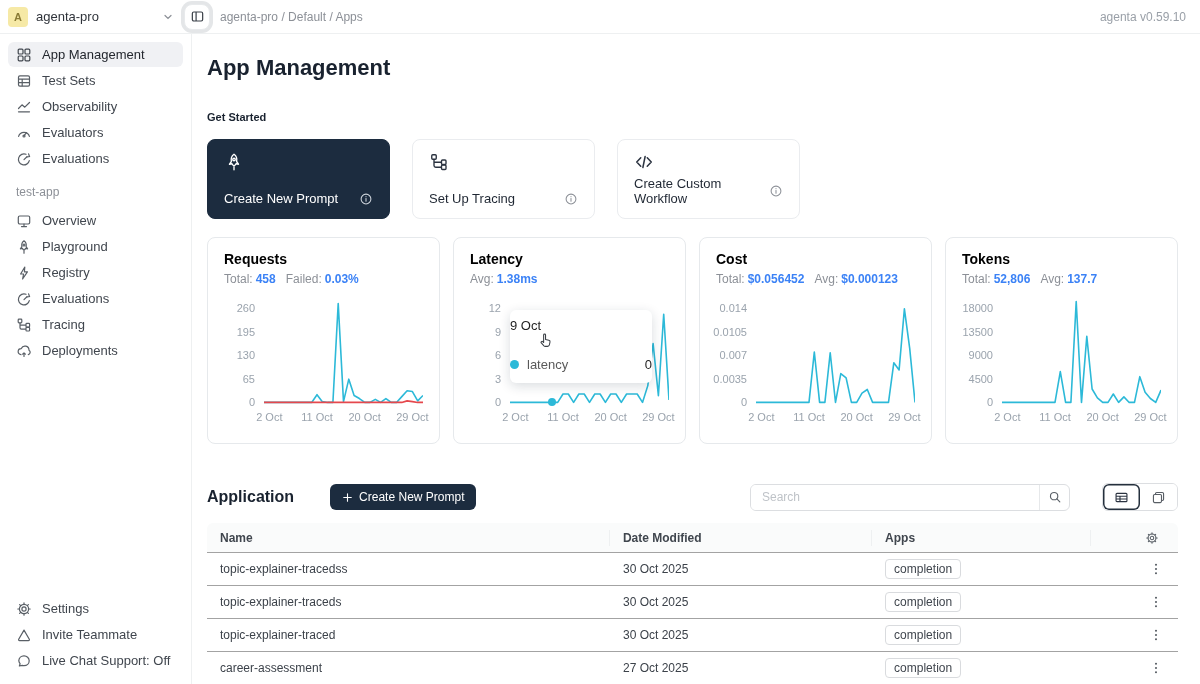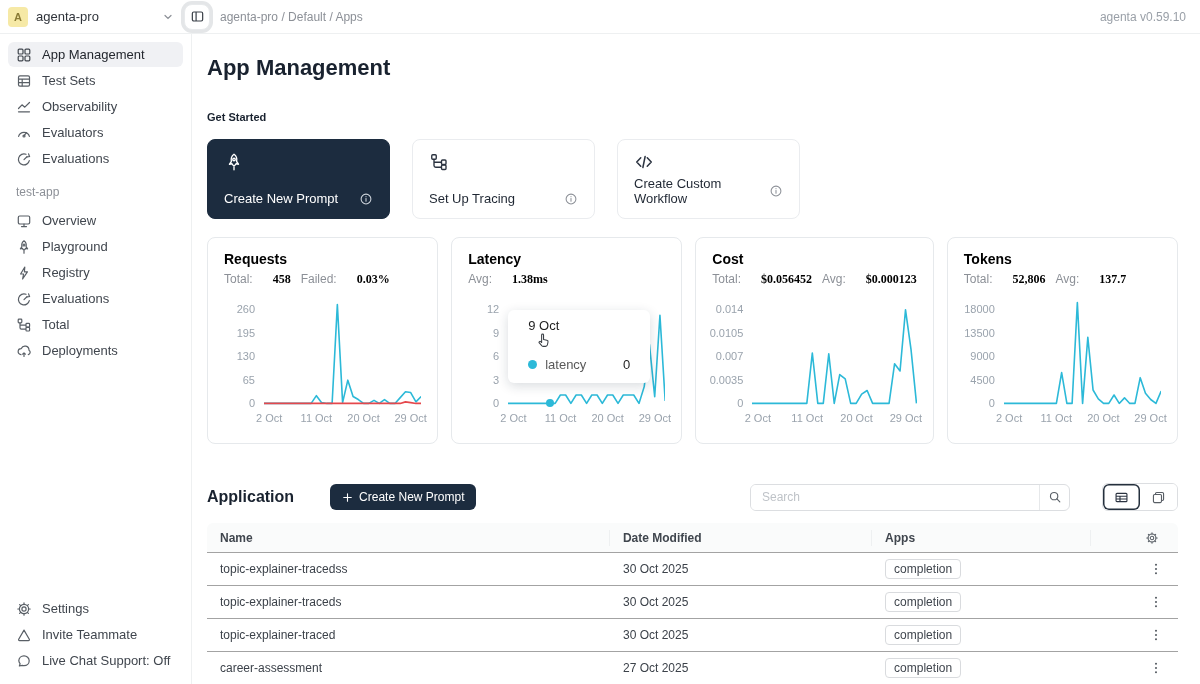--- a/index.html
+++ b/index.html
@@ -41,33 +41,33 @@
   .gs-card.dark { background:#1c2c3f; border-color:#1c2c3f; color:#fff; }
   .gs-label-row { display:flex; align-items:center; justify-content:space-between; }
   .gs-label { font-size:13px; font-weight:500; }
   .gs-card.dark .gs-label { color:#fff; }
 
   .charts-row { display:flex; gap:13px; margin-top:18px; }
   .chart-card { flex:1; height:207px; border:1px solid #e6e9ec; border-radius:8px; background:#fff; padding:13px 16px; position:relative; }
   .chart-title { font-size:14px; font-weight:600; color:#000000; }
   .chart-stats { display:flex; gap:10px; font-size:12px; margin-top:5px; }
   .stat-label { color:#8c9097; }
-  .stat-value { color:#000000; font-weight:700; margin-left:20px;font-family:Liberation Serif, serif; }
+  .stat-value { color:#3b82f6; font-weight:700; margin-left:3px; }
   .chart-body { display:flex; margin-top:13px; }
   .yticks { width:40px; height:105px; display:flex; flex-direction:column; justify-content:space-between;
     align-items:flex-end; padding-right:9px; font-size:11px; color:#9aa3ad; }
   .yticks span { line-height:11px; transform:translateY(4px); }
   .plot-wrap { flex:1; height:105px; position:relative; }
   .plot-wrap svg { position:absolute; inset:0; width:100%; height:100%; }
   .xticks { position:relative; height:14px; margin-top:7px; margin-left:40px; font-size:11px; color:#9aa3ad; }
   .xticks span { position:absolute; transform:translateX(-50%); white-space:nowrap; }
   .marker-dot { position:absolute; width:8px; height:8px; border-radius:50%; background:#2cb9d8; transform:translate(-50%,-50%); }
 
   .tooltip { position:absolute; left:56px; top:72px; width:142px; background:#fff; border-radius:6px;
-    box-shadow:0 3px 12px rgba(20,35,55,.16); padding:8px 20px 11px; z-index:5; }
+    box-shadow:0 3px 12px rgba(20,35,55,.16); padding:8px 0 11px; z-index:5; }
   .tooltip-date { font-size:13px; font-weight:500; color:#1f1f1f; }
   .tooltip-row { display:flex; align-items:center; margin-top:24px; }
   .tooltip-dot { width:9px; height:9px; border-radius:50%; background:#2cb9d8; }
   .tooltip-series { font-size:13px; color:#595959; margin-left:8px; }
   .tooltip-value { font-size:13px; color:#1f1f1f; margin-left:auto; }
   .cursor-icon { position:absolute; left:84px; top:94px; z-index:6; }
 
   
   .app-header { display:flex; align-items:center; margin-top:39px;gap:24px; }
   .app-title { font-size:16px; font-weight:600; color:#19222f; }
@@ -196,21 +196,21 @@
           </svg>
         <span>Evaluations</span>
       </div>
       <div class="sb-item">
         <svg width="16" height="16" viewBox="0 0 16 16" fill="none" stroke="#595f66" stroke-width="1.2">
             <rect x="2.2" y="2.2" width="3.6" height="3.6" rx="0.8"></rect>
             <path d="M4 5.8v5c0 .8.6 1.4 1.4 1.4h4.6M4 8.2h6"></path>
             <rect x="10" y="6.4" width="3.6" height="3.6" rx="0.8"></rect>
             <rect x="10" y="10.4" width="3.6" height="3.6" rx="0.8"></rect>
           </svg>
-        <span>Total</span>
+        <span>Tracing</span>
       </div>
       <div class="sb-item">
         <svg width="16" height="16" viewBox="0 0 16 16" fill="none" stroke="#595f66" stroke-width="1.2" stroke-linecap="round" stroke-linejoin="round">
             <path d="M5 11.6a3 3 0 0 1 .3-6A4 4 0 0 1 13 7.2a2.4 2.4 0 0 1-.7 4.4"></path>
             <path d="M8 13.4V9.8M6.6 11.2 8 9.8l1.4 1.4"></path>
           </svg>
         <span>Deployments</span>
       </div>
 
       <div class="sb-footer">

